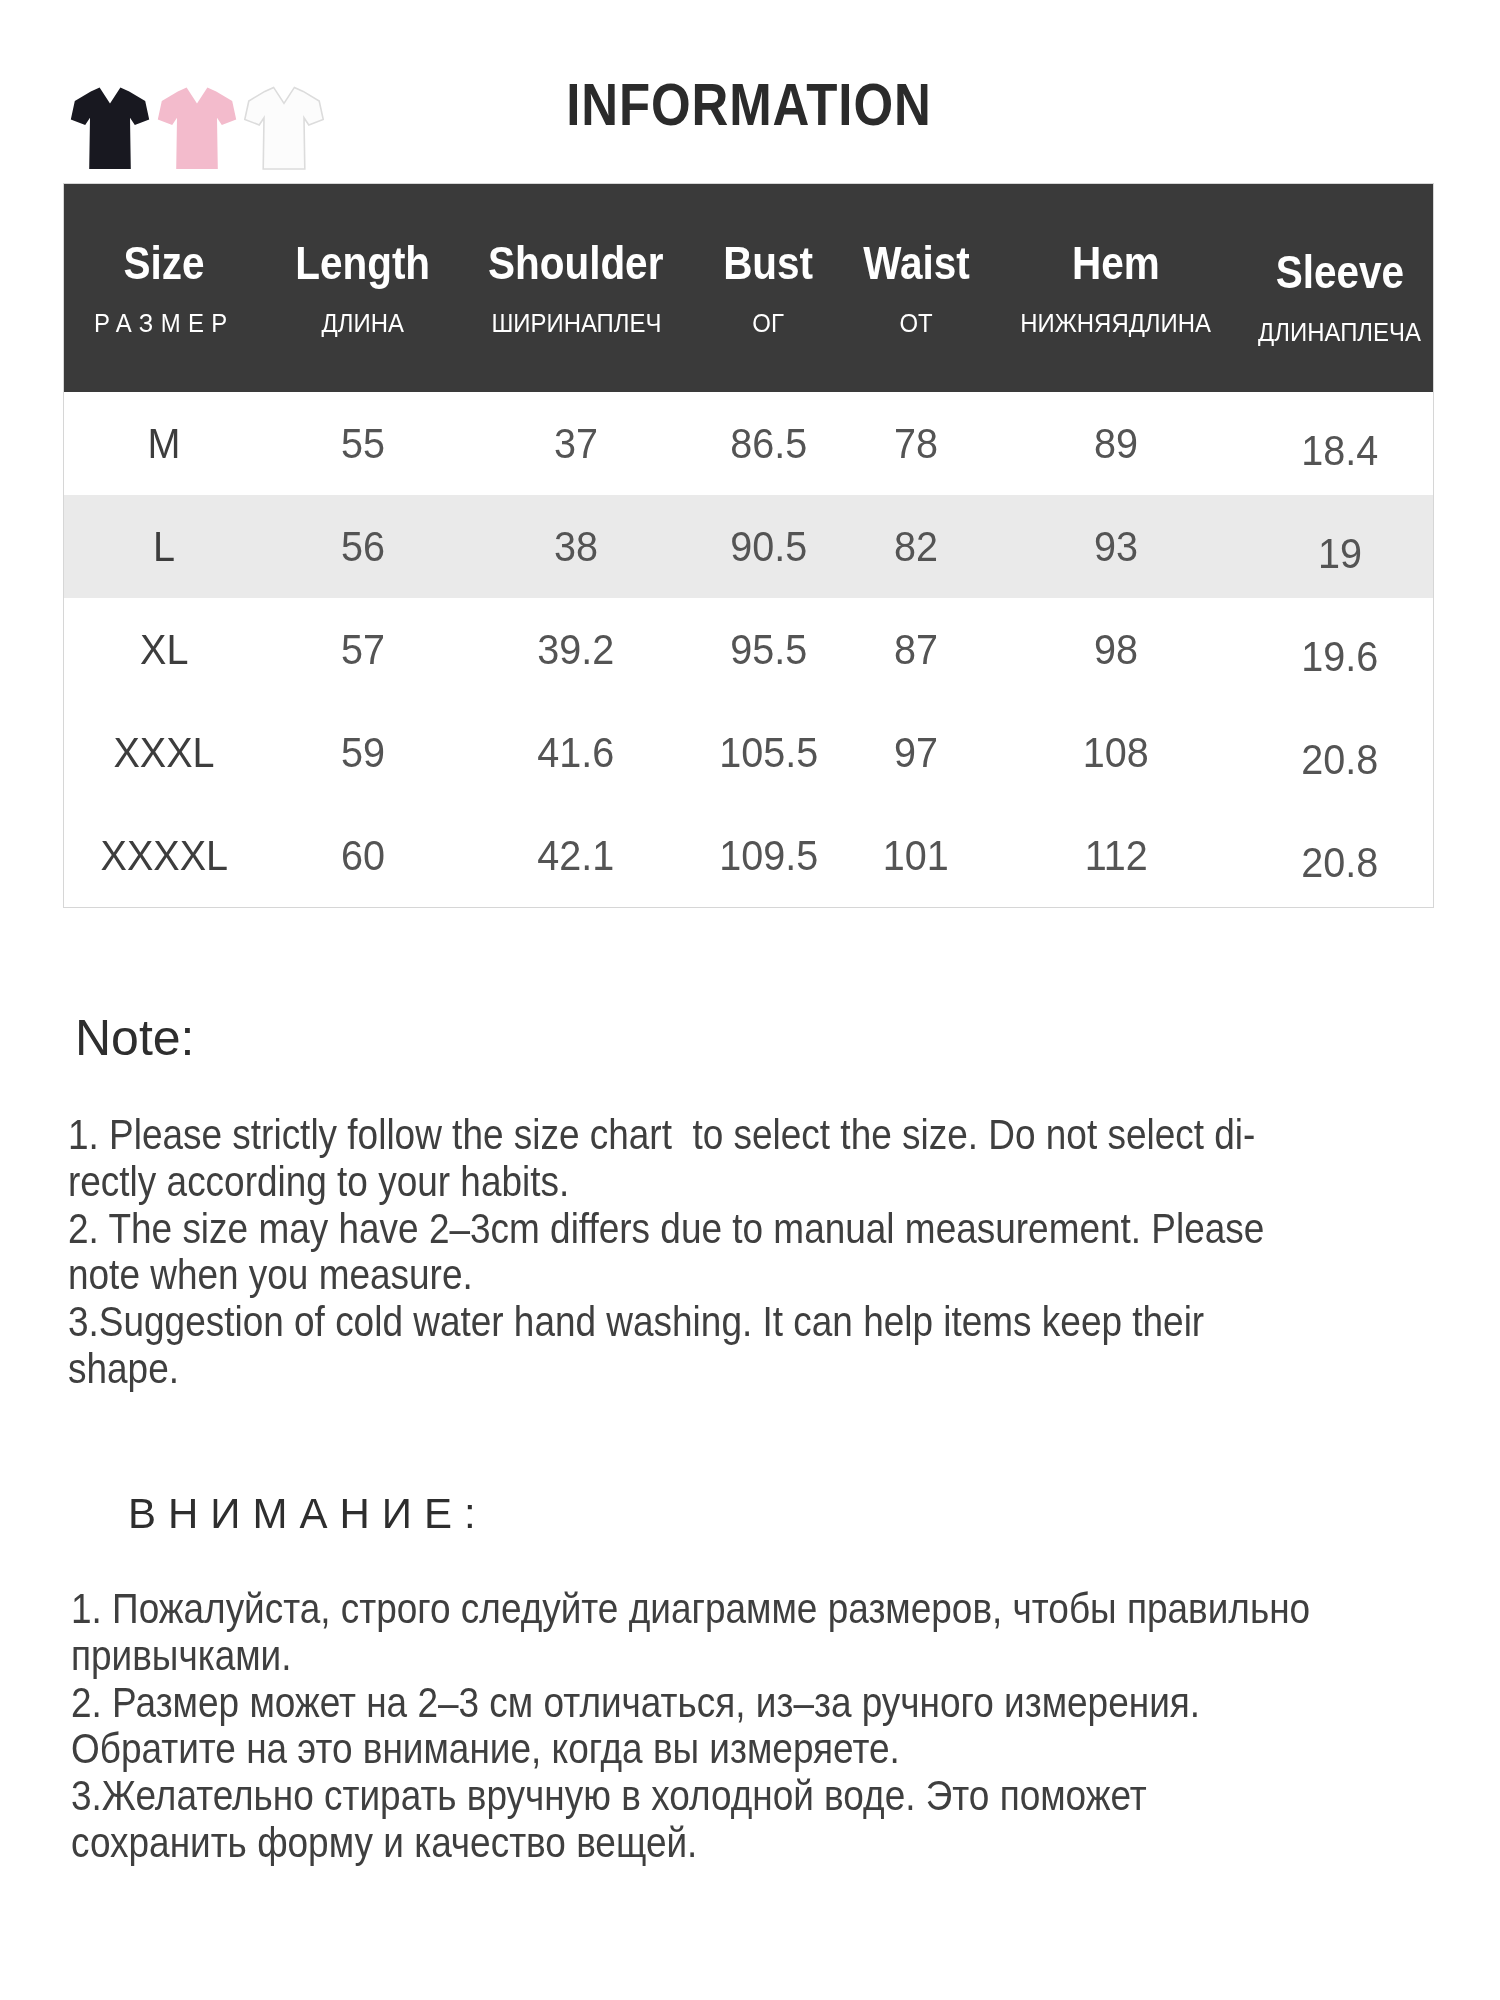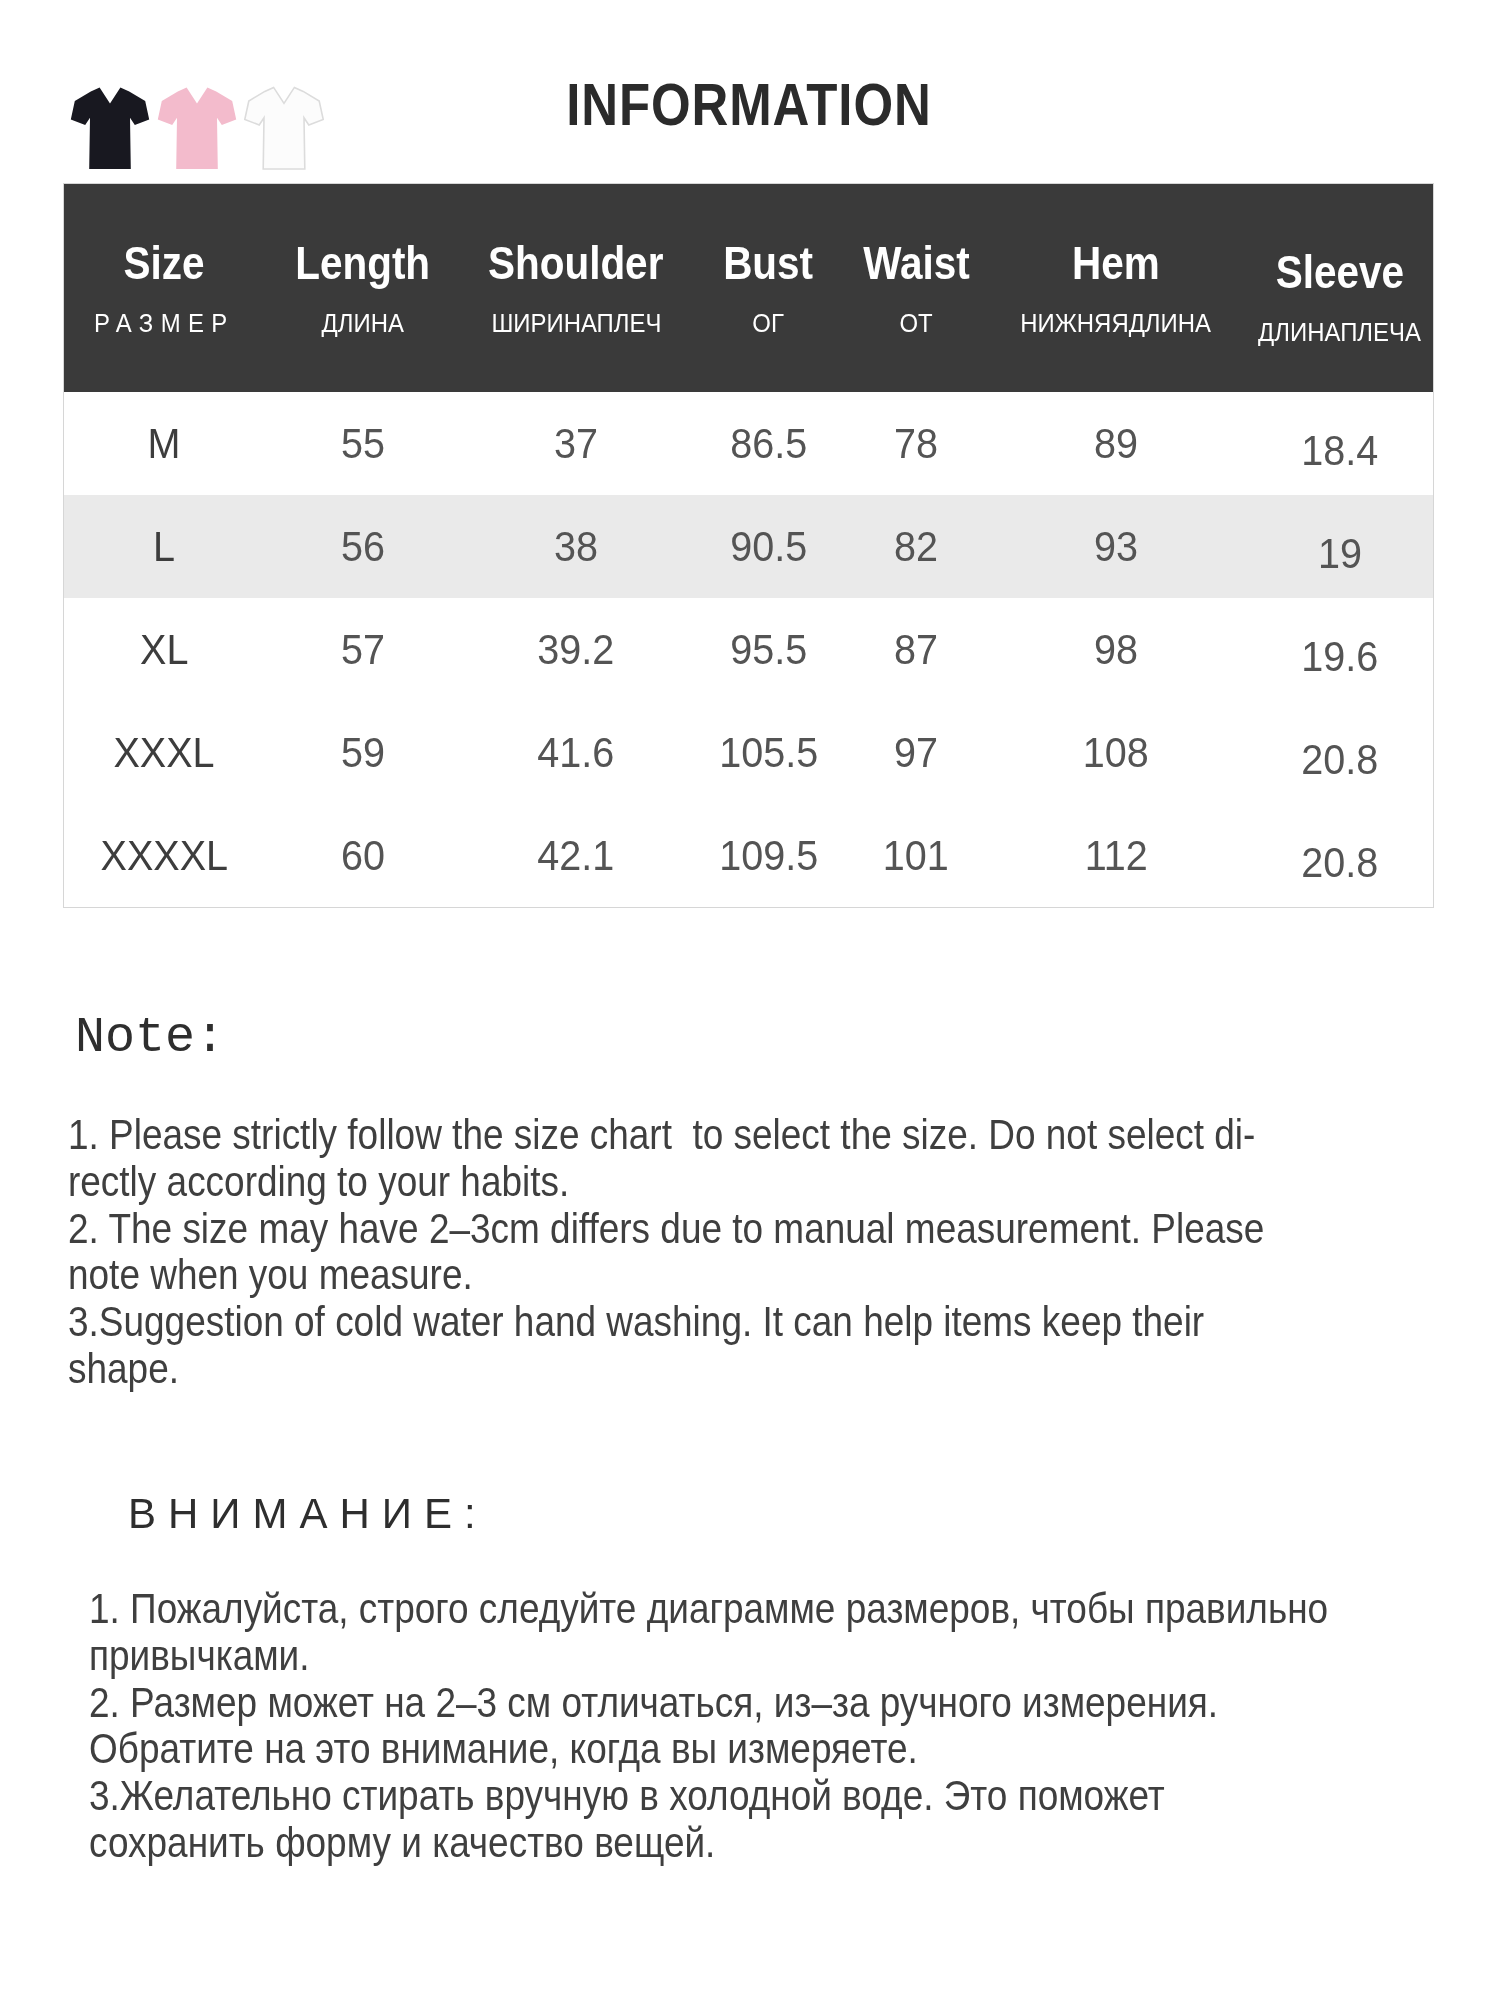--- a/index.html
+++ b/index.html
@@ -114,41 +114,40 @@
   td.cell-sleeve .num{transform:scaleX(0.92) translateY(7px);}
 
   
   .note-heading{
     position:absolute;
     left:75px; top:1008px;
     font-size:50px;
     font-weight:500;
     color:#2e2e2e;
     line-height:60px;
-    font-family:Liberation Mono, monospace;
   }
   .attn-heading{
     position:absolute;
     left:80px; top:1488px;
     font-size:42px;
     font-weight:500;
     color:#2e2e2e;
     letter-spacing:12px;
     line-height:52px;
     margin-left:48px;
   }
   .note-block-en{
     position:absolute;
     left:68px; top:1112px;
     width:1390px;
     text-decoration:underline;
   }
   .note-block-ru{
     position:absolute;
-    left:89px; top:1586px;
+    left:71px; top:1586px;
     width:1390px;
   }
   .nline{
     line-height:46.8px;
     height:46.8px;
   }
   .cond{
     display:inline-block;
     transform:scaleX(0.88);
     transform-origin:left center;

